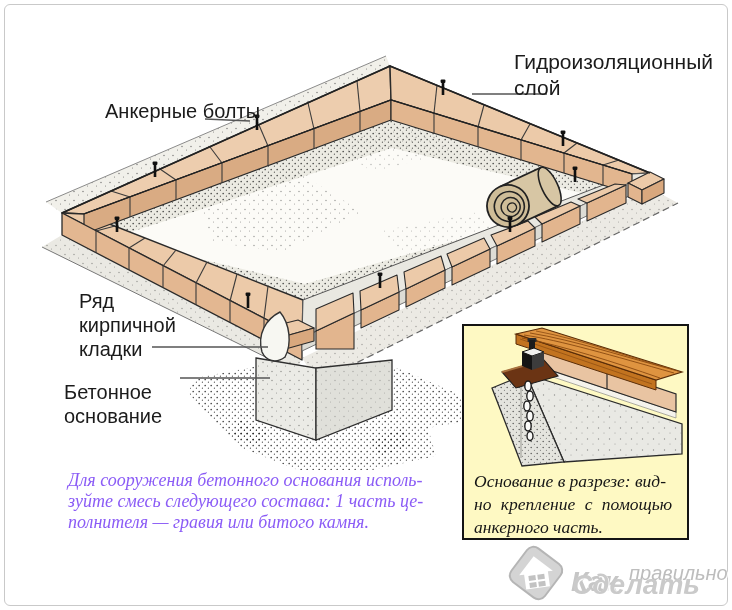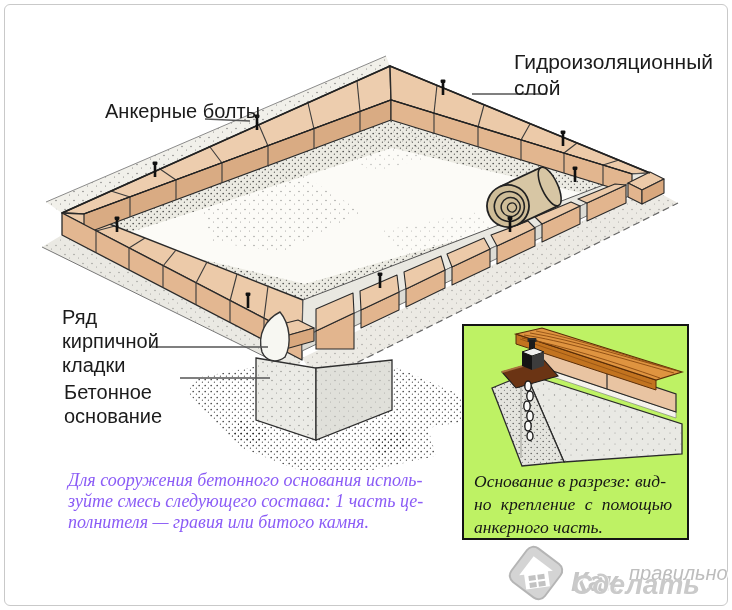--- a/index.html
+++ b/index.html
@@ -3,27 +3,27 @@
 <meta charset="utf-8">
 <style>
   html,body{margin:0;padding:0;}
   .page{position:relative;width:732px;height:610px;background:#ffffff;overflow:hidden;
         font-family:"Liberation Sans","DejaVu Sans",sans-serif;}
   .frame{position:absolute;inset:4px;border:1px solid #c9c9c9;border-radius:6px;pointer-events:none;}
   .main-svg{position:absolute;left:0;top:0;width:732px;height:610px;}
   .lbl{position:absolute;color:#1b1b1b;font-size:20px;line-height:24px;white-space:nowrap;}
   .lbl-anchor{left:69px;top:99px;margin-left:36px;}
   .lbl-water{left:514px;top:49px;font-size:21px;line-height:26px;}
-  .lbl-brickrow{left:62px;top:289px;margin-top:16px;}
+  .lbl-brickrow{left:79px;top:289px;}
   .lbl-base{left:64px;top:380px;}
   .note{position:absolute;left:68px;top:470px;width:400px;
         font-family:"Liberation Serif","DejaVu Serif",serif;font-style:italic;
         font-size:18px;line-height:21px;color:#8b5cf6;white-space:nowrap;}
   .inset{position:absolute;left:462px;top:324px;width:223px;height:212px;
-         border:2px solid #141414;background:#bef264;}
+         border:2px solid #141414;background:#fef9c3;}
   .inset-svg{position:absolute;left:0;top:0;width:223px;height:144px;}
   .caption{position:absolute;left:10px;top:144px;width:205px;
            font-family:"Liberation Serif","DejaVu Serif",serif;font-style:italic;
            font-size:17.5px;line-height:23px;color:#151515;white-space:nowrap;}
   .caption .sp{word-spacing:5px;}
   .wm{position:absolute;color:#c6c6c6;font-style:italic;font-weight:bold;
       text-shadow:1px 1px 0 rgba(255,255,255,.95);white-space:nowrap;}
   .wm1{left:571px;top:566px;font-size:28px;}
   .wm2{left:629px;top:562px;font-size:20px;font-weight:normal;color:#bdbdbd;}
   .wm3{left:572px;top:569px;font-size:28px;color:#cacaca;}

